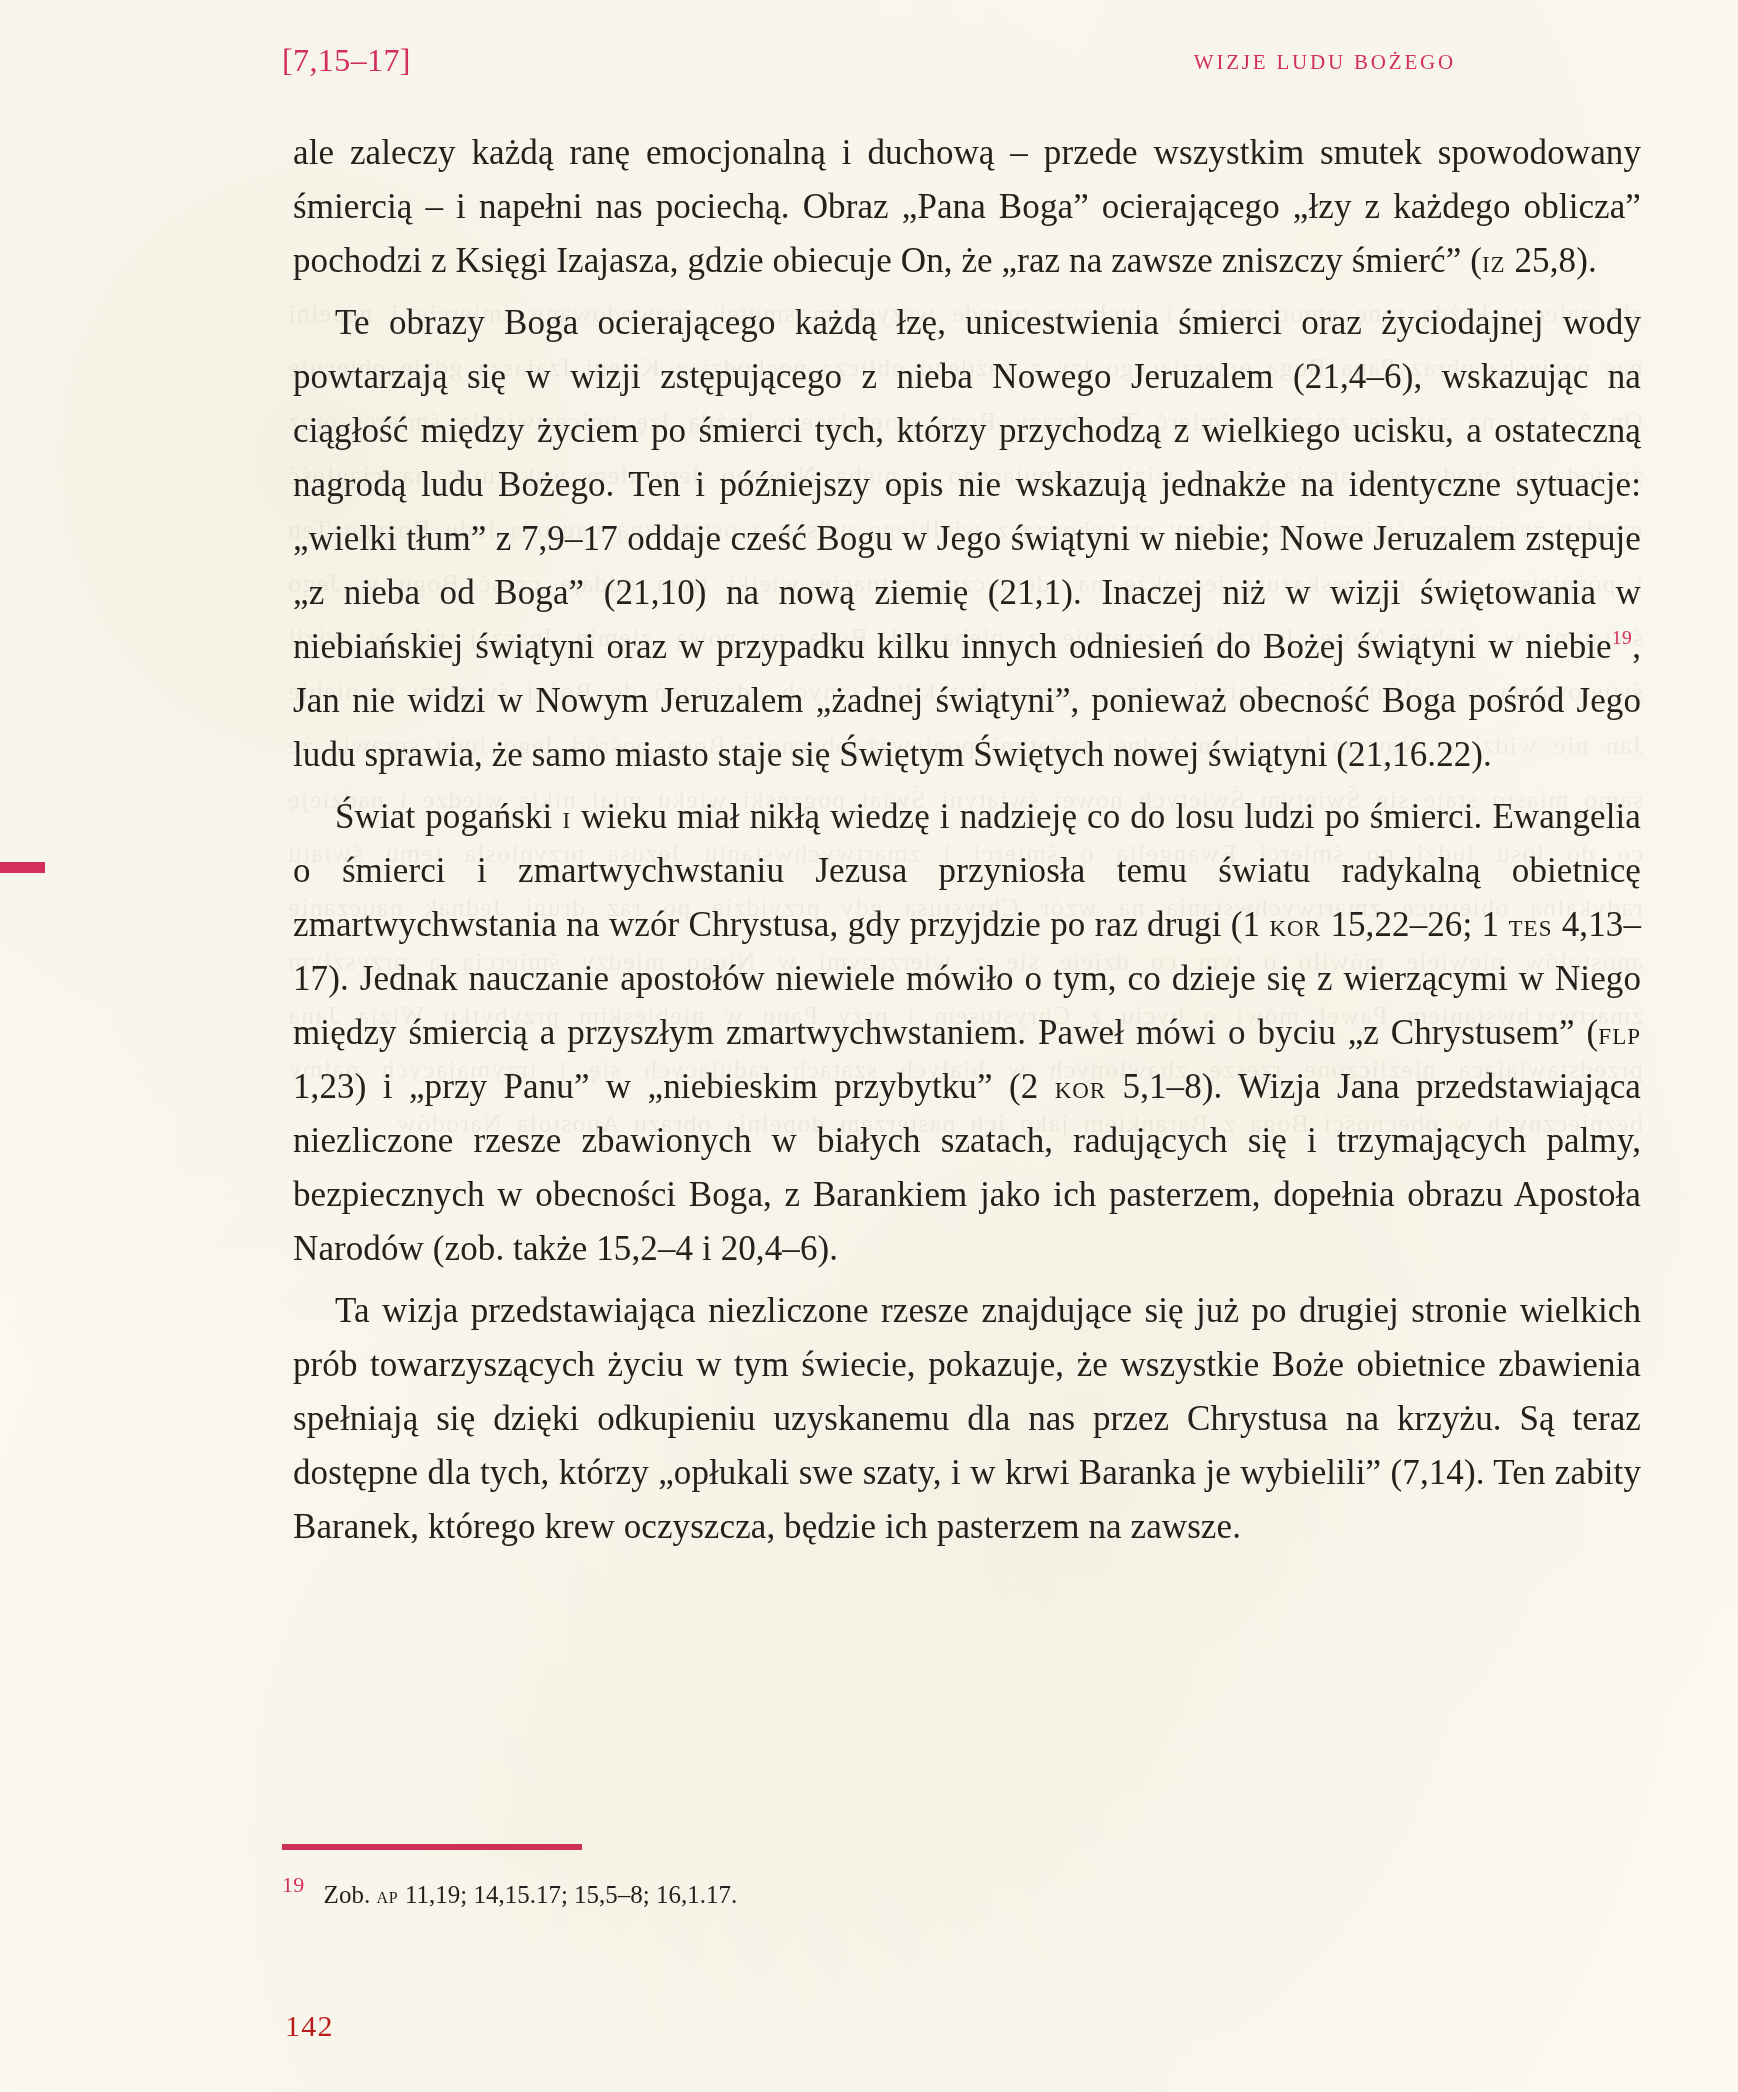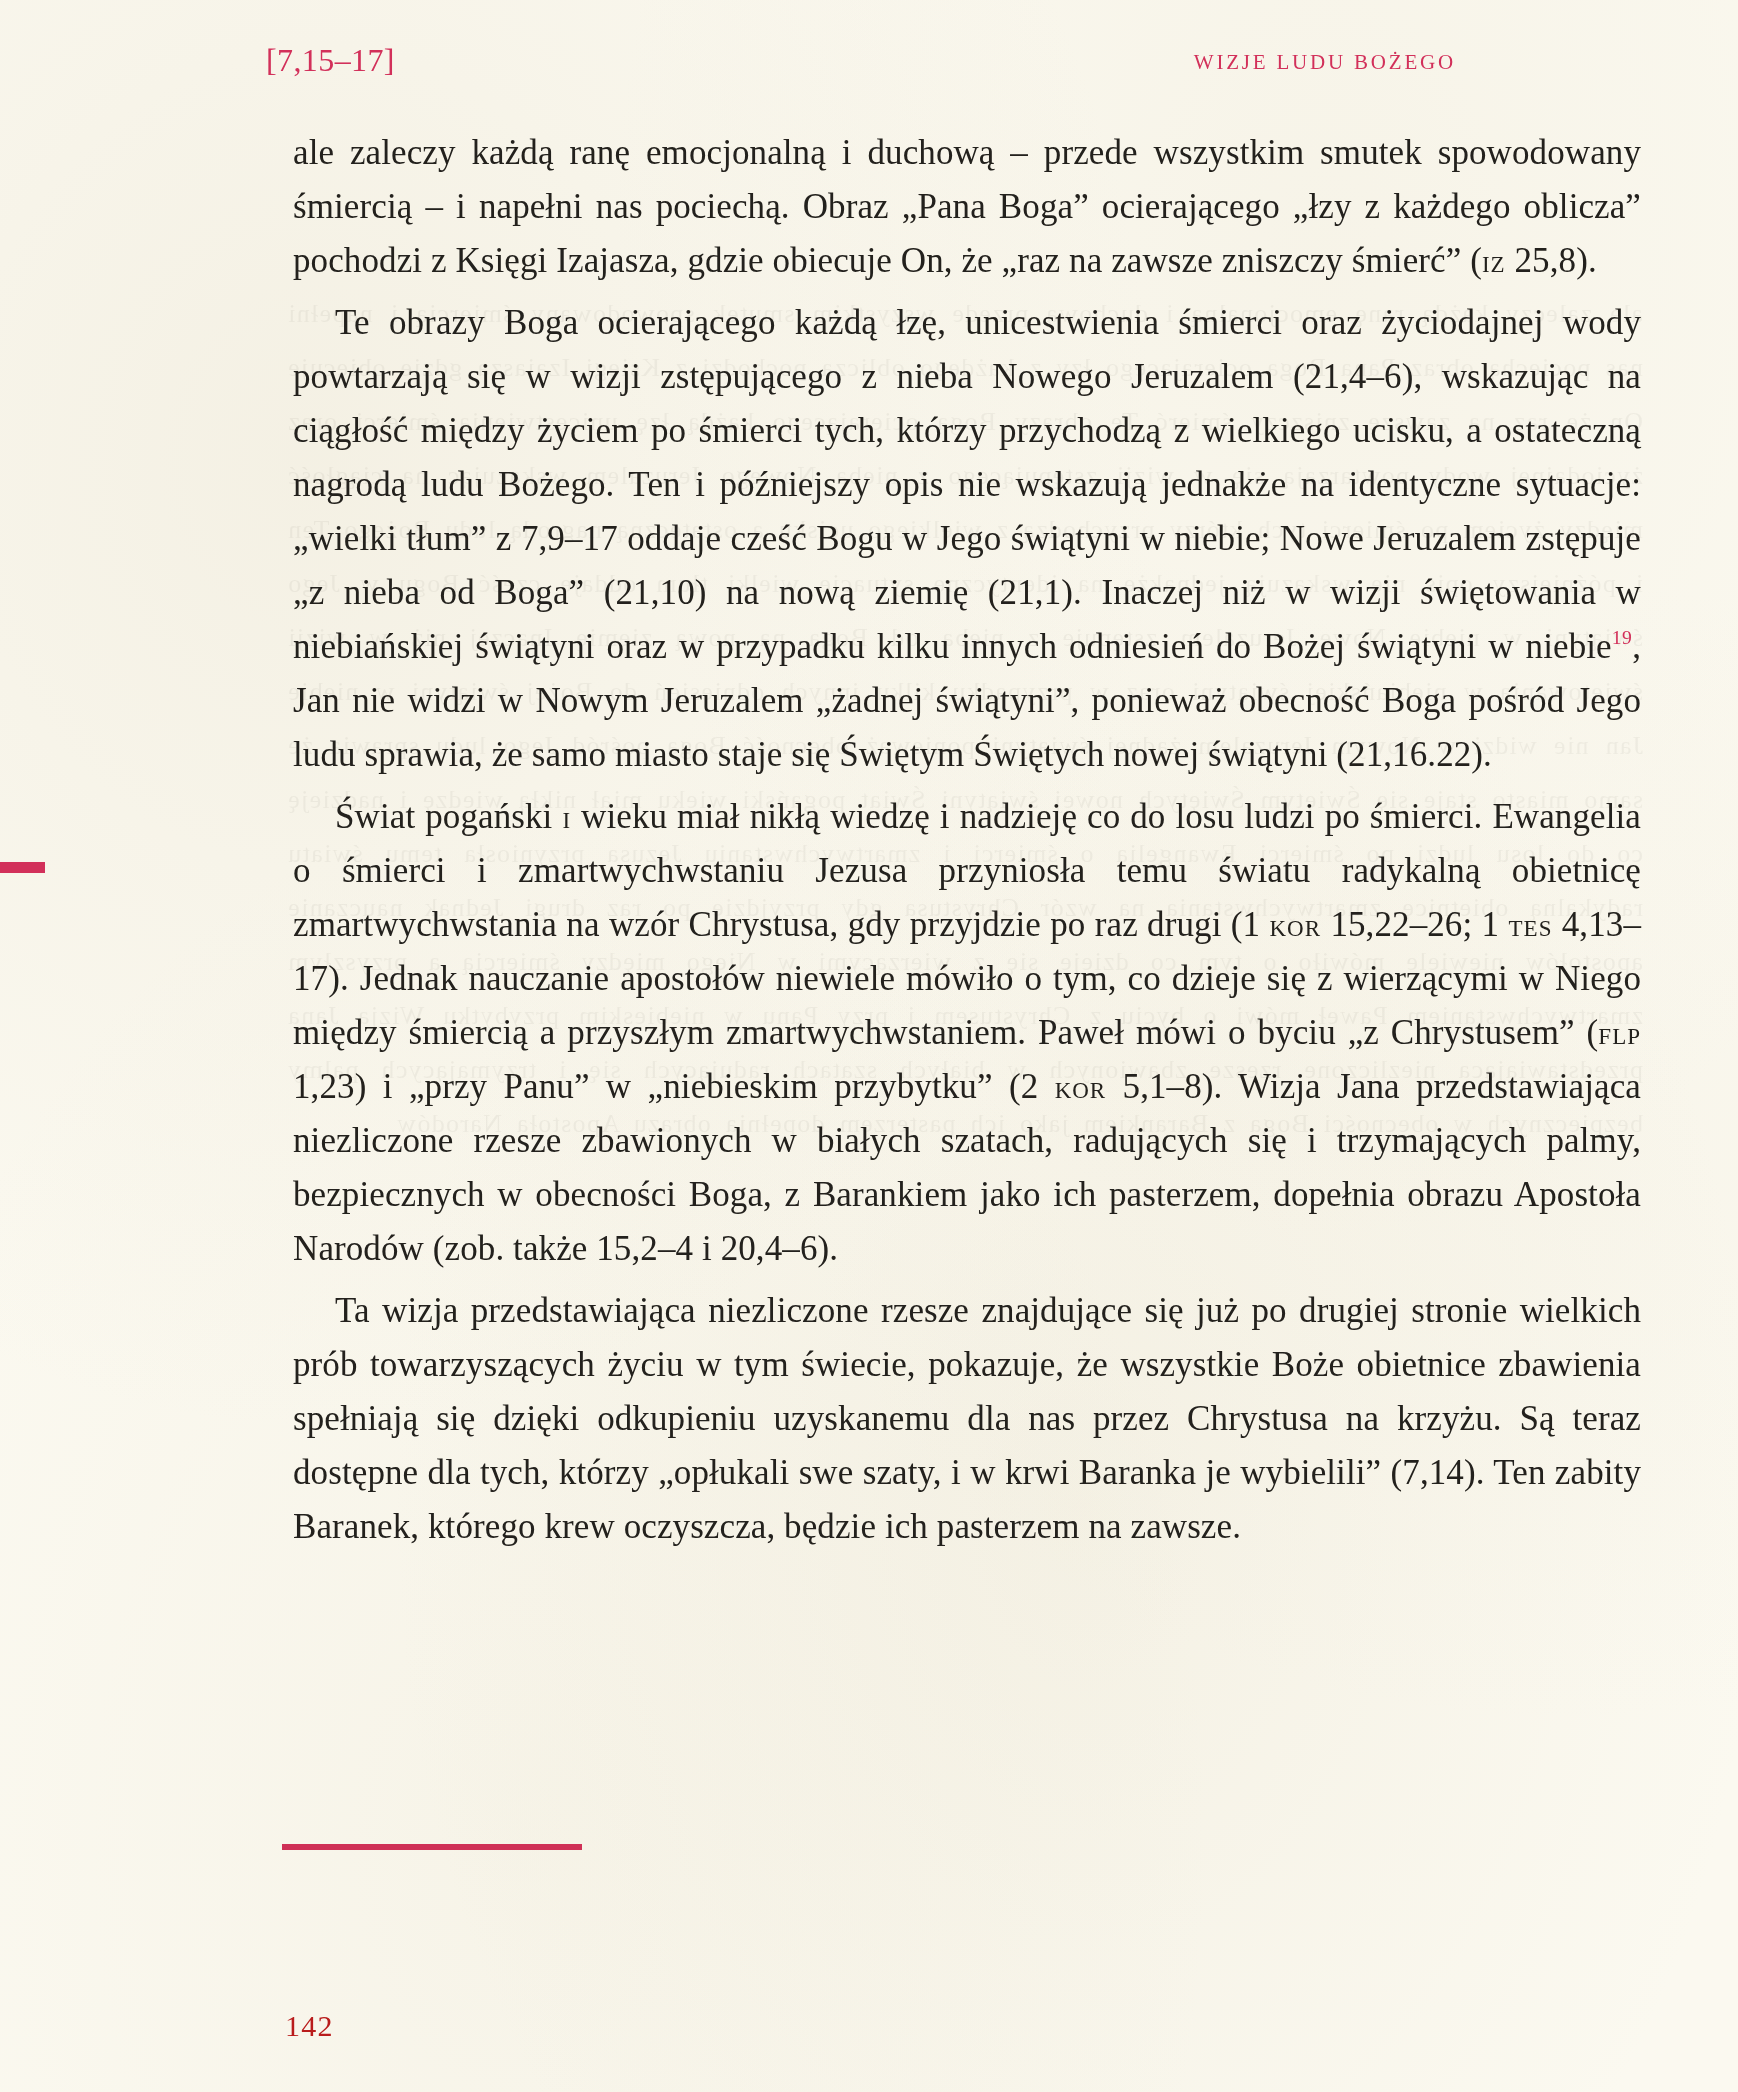--- a/index.html
+++ b/index.html
@@ -54,21 +54,21 @@
     filter: blur(0.5px);
   }
 
   .content {
     position: relative;
   }
 
   
   .running-head {
     position: absolute;
-    left: 266px;
+    left: 282px;
     right: 282px;
     top: 42px;
     height: 40px;
     text-align: right;
   }
   .rh-left {
     position: absolute;
     left: 0;
     top: 0;
     color: #d2305a;
@@ -201,19 +201,20 @@
       <p class="indented"><span>Te obrazy Boga ocierającego każdą łzę, unicestwienia śmierci oraz życiodajnej wody powtarzają się w wizji zstępującego z nieba Nowego Jeruzalem (21,4–6), wskazując na ciągłość między życiem po śmierci tych, którzy przychodzą z wielkiego ucisku, a ostateczną nagrodą ludu Bożego. Ten i późniejszy opis nie wskazują jednakże na identyczne sytuacje: „wielki tłum” z 7,9–17 oddaje cześć Bogu w Jego świątyni w niebie; Nowe Jeruzalem zstępuje „z nieba od Boga” (21,10) na nową ziemię (21,1). Inaczej niż w wizji świętowania w niebiańskiej świątyni oraz w przypadku kilku innych odniesień do Bożej świątyni w niebie</span><sup class="fnref">19</sup><span>, Jan nie widzi w Nowym Jeruzalem „żadnej świątyni”, ponieważ obecność Boga pośród Jego ludu sprawia, że samo miasto staje się Świętym Świętych nowej świątyni (21,16.22).</span></p>
 
       <p class="indented"><span>Świat pogański </span><span class="sc">I</span><span> wieku miał nikłą wiedzę i nadzieję co do losu ludzi po śmierci. Ewangelia o śmierci i zmartwychwstaniu Jezusa przyniosła temu światu radykalną obietnicę zmartwychwstania na wzór Chrystusa, gdy przyjdzie po raz drugi (1 </span><span class="sc">KOR</span><span> 15,22–26; 1 </span><span class="sc">TES</span><span> 4,13–17). Jednak nauczanie apostołów niewiele mówiło o tym, co dzieje się z wierzącymi w Niego między śmiercią a przyszłym zmartwychwstaniem. Paweł mówi o byciu „z Chrystusem” (</span><span class="sc">FLP</span><span> 1,23) i „przy Panu” w „niebieskim przybytku” (2 </span><span class="sc">KOR</span><span> 5,1–8). Wizja Jana przedstawiająca niezliczone rzesze zbawionych w białych szatach, radujących się i trzymających palmy, bezpiecznych w obecności Boga, z Barankiem jako ich pasterzem, dopełnia obrazu Apostoła Narodów (zob. także 15,2–4 i 20,4–6).</span></p>
 
       <p class="indented">Ta wizja przedstawiająca niezliczone rzesze znajdujące się już po drugiej stronie wielkich prób towarzyszących życiu w tym świecie, pokazuje, że wszystkie Boże obietnice zbawienia spełniają się dzięki odkupieniu uzyskanemu dla nas przez Chrystusa na krzyżu. Są teraz dostępne dla tych, którzy „opłukali swe szaty, i w krwi Baranka je wybielili” (7,14). Ten zabity Baranek, którego krew oczyszcza, będzie ich pasterzem na zawsze.</p>
 
     </div>
 
     <div class="footnotes">
       <div class="fn-rule"></div>
+      <div class="footnote"><span class="fn-num">19</span><span>Zob. </span><span class="fn-sc">AP</span><span> 11,19; 14,15.17; 15,5–8; 16,1.17.</span></div>
     </div>
 
     <div class="folio">142</div>
 
   </div>
 </div>
 
 
 </body></html>

